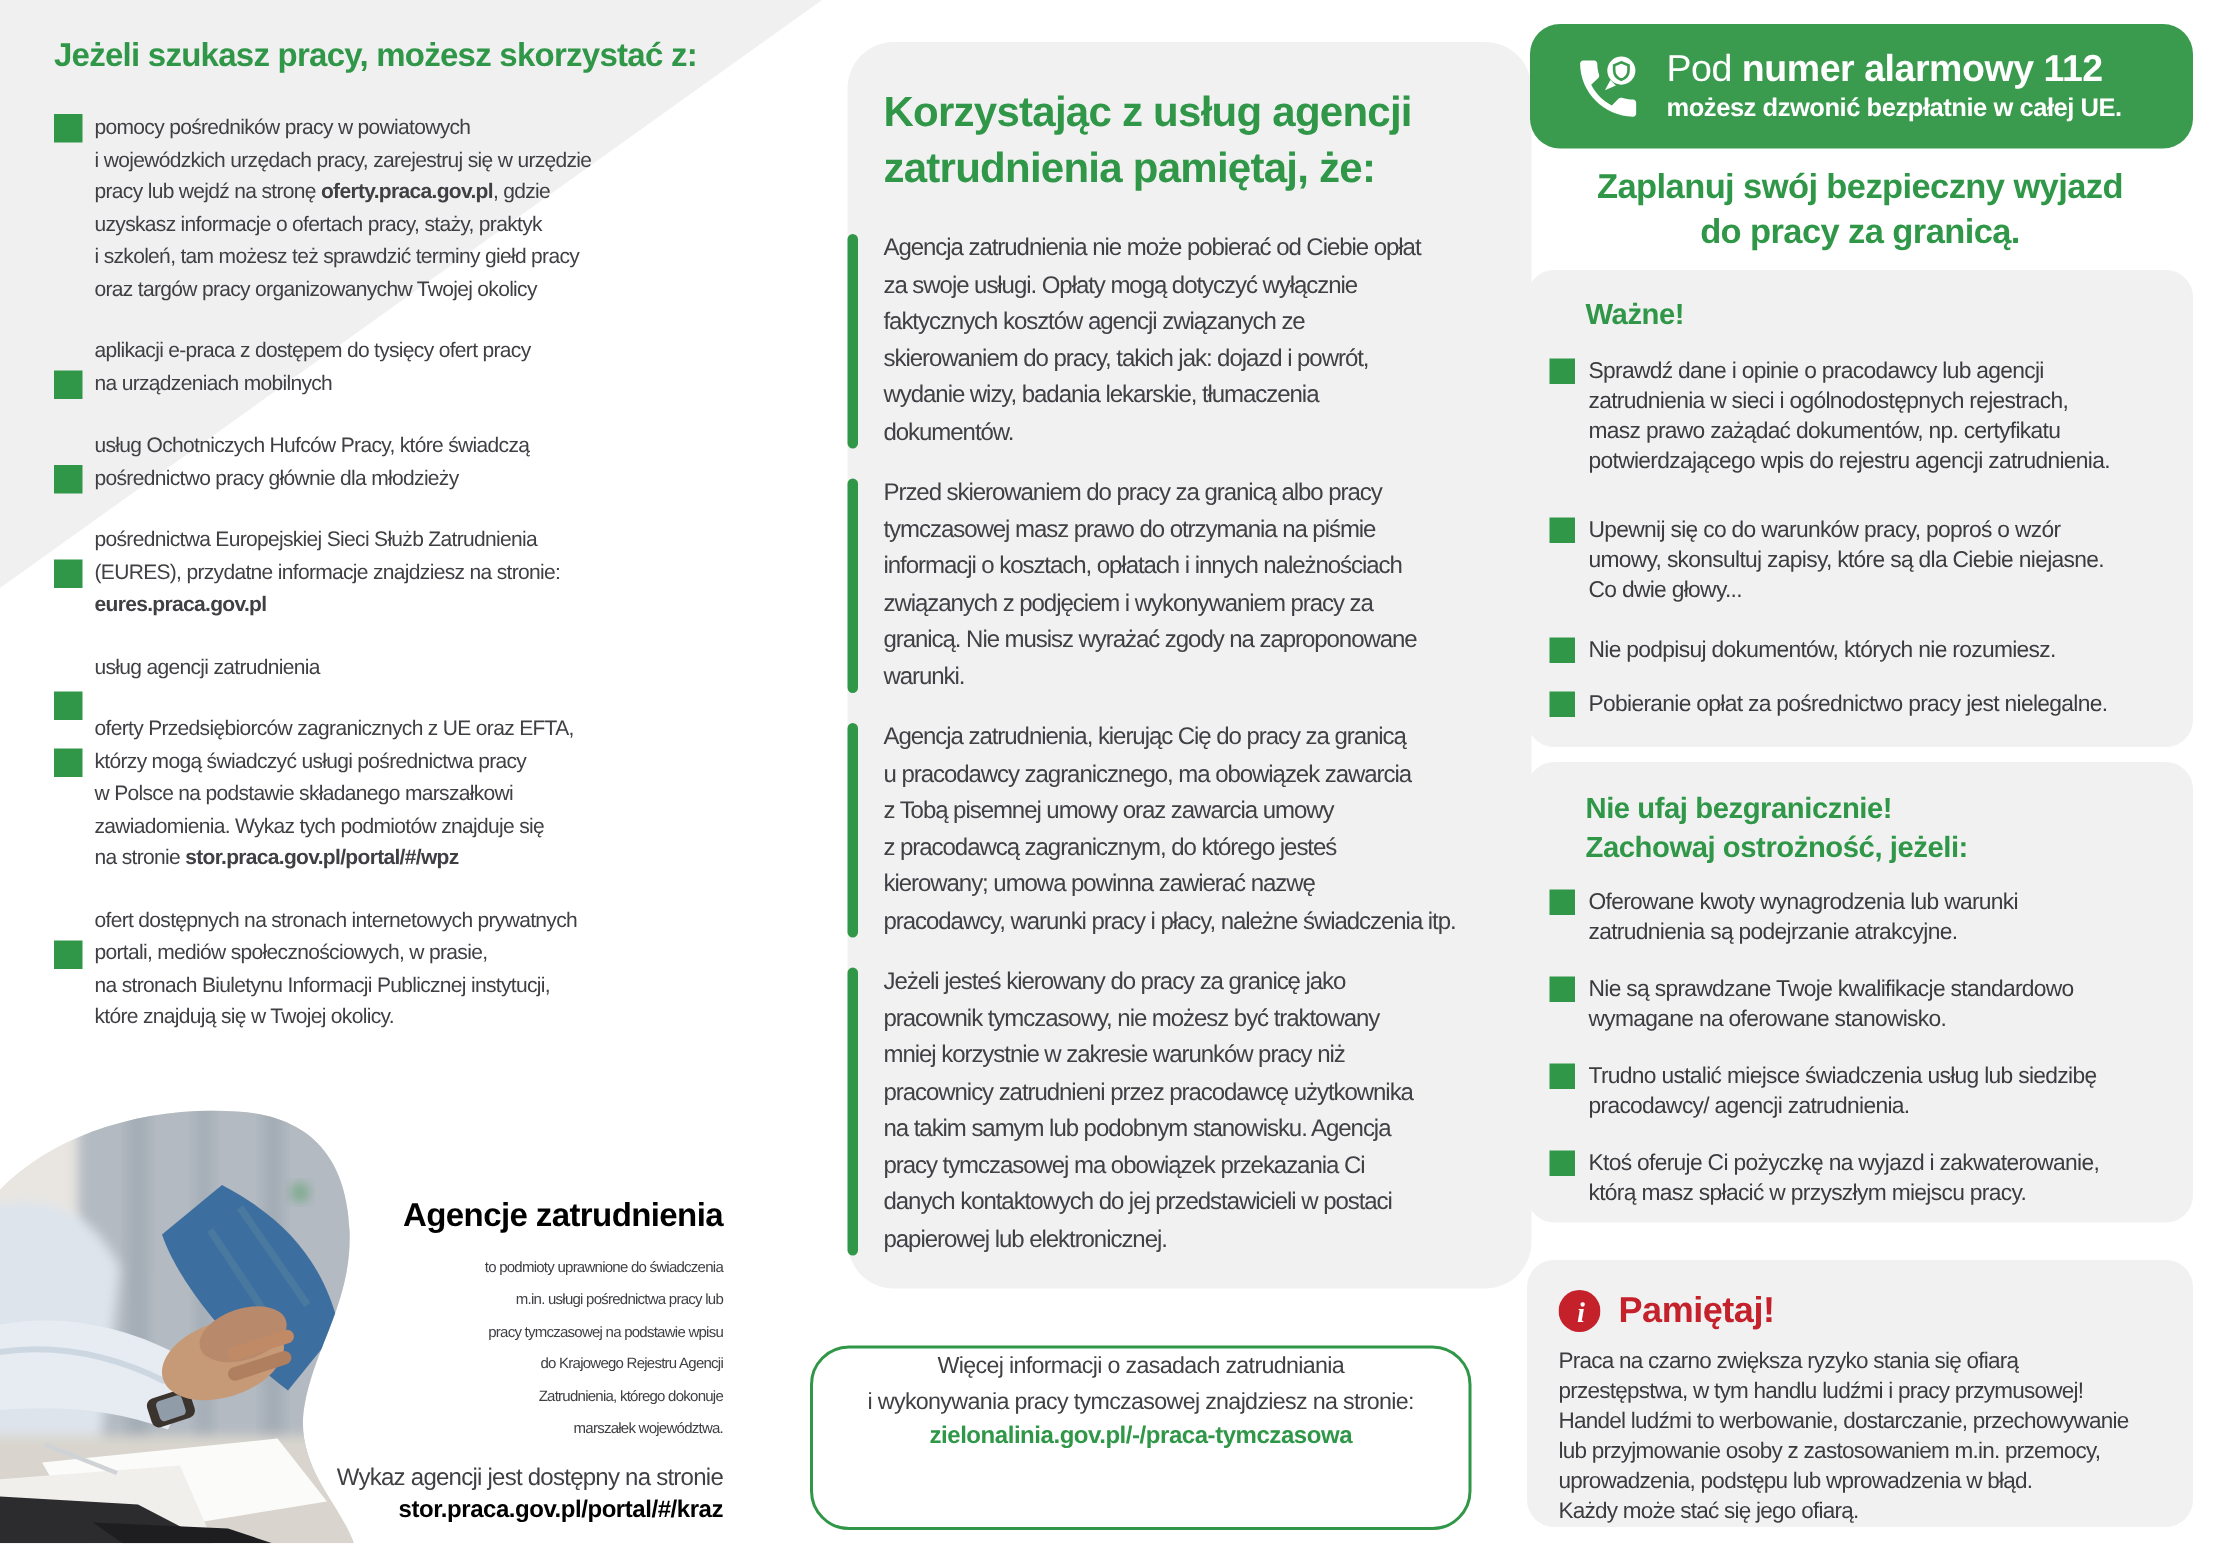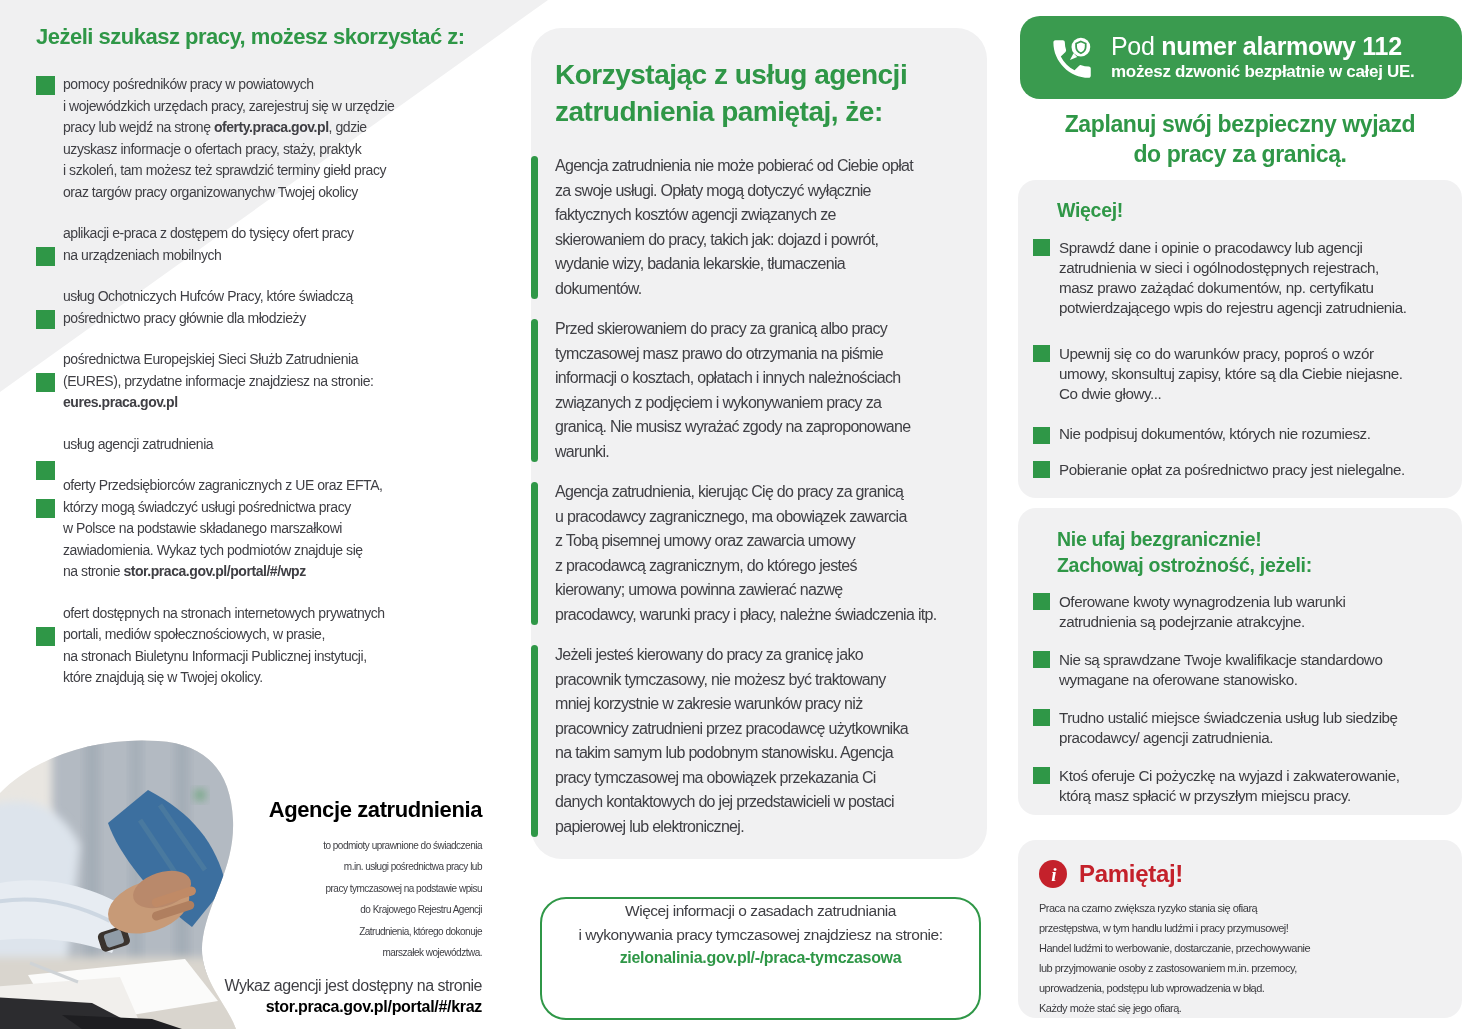--- a/index.html
+++ b/index.html
@@ -27,21 +27,21 @@
   .photo{position:absolute;left:0;top:735px;}
 
   
   .agencies{position:absolute;left:210px;top:796px;width:272px;text-align:right;}
   .ag-heading{font-size:22px;font-weight:bold;letter-spacing:-0.4px;color:#000000;line-height:27px;}
   .ag-body{margin-top:12px;font-size:10px;line-height:21.4px;letter-spacing:-0.5px;color:#3f3f44;}
   .ag-note{margin-top:12px;font-size:16px;line-height:21px;letter-spacing:-0.5px;color:#3f3f44;}
   .ag-link{font-size:16px;line-height:21px;font-weight:bold;letter-spacing:-0.3px;color:#000000;}
 
   
-  .mid-box{position:absolute;left:531px;top:28px;width:456px;height:831px;background:#f1f1f2;
+  .mid-box{position:absolute;left:565px;top:28px;width:456px;height:831px;background:#f1f1f2;
         border-radius:31px;padding:28px 4px 0 24px;box-sizing:border-box;}
   .mid-heading{font-size:28px;font-weight:bold;line-height:37px;letter-spacing:-0.5px;color:#2f9747;}
   .mid-p{position:relative;margin-top:16px;width:424px;
         font-size:16px;line-height:24.5px;letter-spacing:-0.7px;color:#404045;}
   .mid-p.first{margin-top:24px;}
   .mid-p::before{content:"";position:absolute;left:-24px;top:2px;bottom:2px;width:7px;
         border-radius:5px;background:#2f9747;}
 
   .info-box{position:absolute;left:540px;top:897px;width:441px;height:123px;box-sizing:border-box;
         border:2px solid #2f9747;border-radius:26px;background:#ffffff;
@@ -65,28 +65,28 @@
   .box-important{top:180px;height:318px;}
   .box-caution{top:508px;height:307px;}
   .r-heading{margin-left:24px;font-size:19.5px;font-weight:bold;line-height:24px;
         letter-spacing:-0.3px;color:#2f9747;}
   .box-important .r-heading{margin-bottom:16px;}
   .box-caution .r-heading{line-height:26px;margin-bottom:14px;}
   .r-item{display:flex;gap:9px;margin-bottom:20px;
         font-size:15.2px;line-height:20px;letter-spacing:-0.45px;color:#3c3c40;margin-top:12px;}
   .r-item .r-sq{flex:0 0 auto;width:17px;height:17px;background:#2f9747;margin-top:1px;}
   .mb-lg{margin-bottom:26px !important;}
-  .mb-sm{margin-bottom:16px !important;align-items:flex-end;}
+  .mb-sm{margin-bottom:16px !important;}
   .box-caution .r-item{margin-bottom:18px;}
 
   .box-remember{position:absolute;left:1018px;top:840px;width:444px;height:178px;background:#f1f1f2;
         border-radius:18px;box-sizing:border-box;padding:20px 18px 0 21px;}
   .rem-head{display:flex;align-items:center;gap:12px;height:28px;}
   .rem-title{font-size:24px;font-weight:bold;letter-spacing:-0.3px;color:#c4212b;}
-  .rem-body{margin-top:10px;font-size:11px;line-height:20px;letter-spacing:-0.5px;color:#3c3c40;}
+  .rem-body{margin-top:10px;font-size:15px;line-height:20px;letter-spacing:-0.5px;color:#3c3c40;}
 </style>
 </head>
 <body>
 
 <div class="page">
   <div class="diag"></div>
 
   <div class="left-heading">Jeżeli szukasz pracy, możesz skorzystać z:</div>
 
   <div class="left-items">
@@ -234,21 +234,21 @@
     <div>
       <div class="banner-l1"><span>Pod </span><b>numer alarmowy 112</b></div>
       <div class="banner-l2">możesz dzwonić bezpłatnie w całej UE.</div>
     </div>
   </div>
 
   <div class="plan-heading pre">Zaplanuj swój bezpieczny wyjazd
 do pracy za granicą.</div>
 
   <div class="r-box box-important">
-    <div class="r-heading">Więcej!</div>
+    <div class="r-heading">Ważne!</div>
     <div class="r-item mb-lg">
       <span class="r-sq"></span>
       <div class="pre">Sprawdź dane i opinie o pracodawcy lub agencji
 zatrudnienia w sieci i ogólnodostępnych rejestrach,
 masz prawo zażądać dokumentów, np. certyfikatu
 potwierdzającego wpis do rejestru agencji zatrudnienia.</div>
     </div>
     <div class="r-item">
       <span class="r-sq"></span>
       <div class="pre">Upewnij się co do warunków pracy, poproś o wzór

